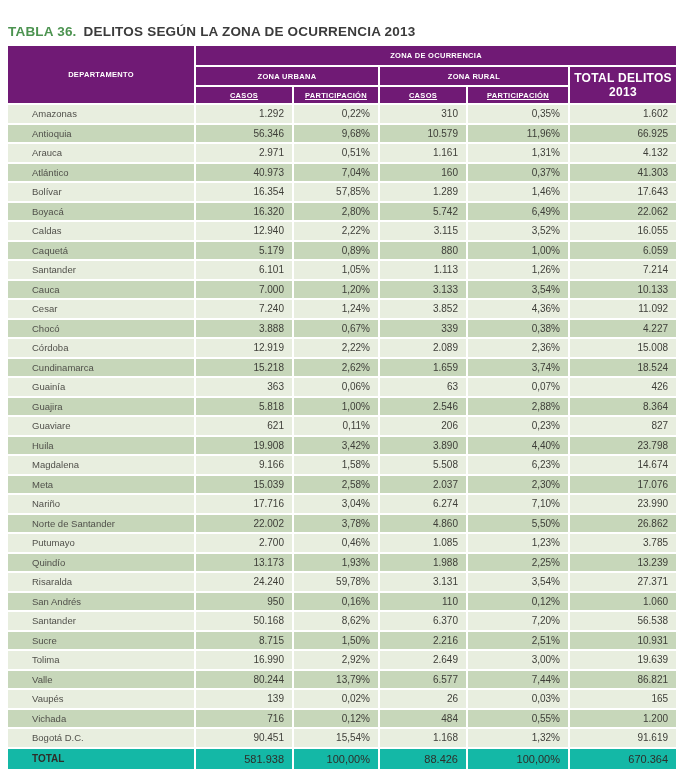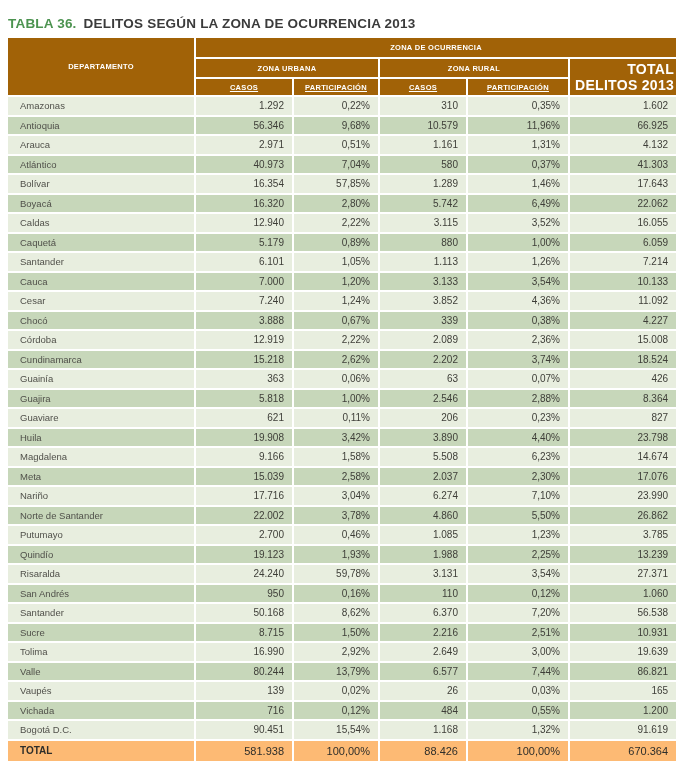--- a/index.html
+++ b/index.html
@@ -10,75 +10,75 @@
   }
   .page {
     width: 684px;
     height: 778px;
     background: #ffffff;
     overflow: hidden;
     box-sizing: border-box;
   }
   .title {
     margin: 0;
-    padding: 16px 0 5px 8px;
+    padding: 24px 0 5px 8px;
     font-size: 13.5px;
     font-weight: bold;
     letter-spacing: 0.2px;
   }
   .title-num {
     color: #4c9350;
     margin-right: 7px;
   }
   .title-text {
     color: #3b3b3b;
   }
   table.delitos {
     border-collapse: separate;
     border-spacing: 2px;
     table-layout: fixed;
     width: 672px;
     margin-left: 6px;
   }
   th {
-    background: #a16207;
+    background: #701a75;
     color: #ffffff;
     font-weight: bold;
     text-align: center;
     vertical-align: middle;
     font-size: 7.5px;
     letter-spacing: 0.3px;
     padding: 2px 2px;
   }
   th.h-top    { height: 15px; }
   th.h-zone   { height: 14px; }
   th.h-sub    { height: 12px; text-decoration: underline; }
-  th.h-total  { font-size: 14px; text-align: right; }
+  th.h-total  { font-size: 12px; }
   td {
     height: 17.5px;
     padding: 0 8px;
     font-size: 10px;
     color: #3e3e38;
     vertical-align: middle;
     white-space: nowrap;
     overflow: hidden;
   }
   td.dept {
     text-align: left;
-    padding-left: 12px;
+    padding-left: 24px;
     font-size: 9.5px;
     color: #50504a;
   }
   td.num {
     text-align: right;
   }
   tbody tr:nth-child(odd) td  { background: #e8eedf; }
   tbody tr:nth-child(even) td { background: #c7d7ba; }
   tfoot td {
-    background: #fdba74;
+    background: #14b8a6;
     height: 20px;
     color: #2e2e2a;
     font-size: 11px;
   }
   tfoot td.dept {
     font-weight: bold;
     font-size: 10px;
     color: #2e2e2a;
   }
 </style>
@@ -139,21 +139,21 @@
           <td class="num">2.971</td>
           <td class="num">0,51%</td>
           <td class="num">1.161</td>
           <td class="num">1,31%</td>
           <td class="num">4.132</td>
         </tr>
         <tr>
           <td class="dept">Atlántico</td>
           <td class="num">40.973</td>
           <td class="num">7,04%</td>
-          <td class="num">580</td>
+          <td class="num">160</td>
           <td class="num">0,37%</td>
           <td class="num">41.303</td>
         </tr>
         <tr>
           <td class="dept">Bolívar</td>
           <td class="num">16.354</td>
           <td class="num">57,85%</td>
           <td class="num">1.289</td>
           <td class="num">1,46%</td>
           <td class="num">17.643</td>
@@ -219,21 +219,21 @@
           <td class="num">12.919</td>
           <td class="num">2,22%</td>
           <td class="num">2.089</td>
           <td class="num">2,36%</td>
           <td class="num">15.008</td>
         </tr>
         <tr>
           <td class="dept">Cundinamarca</td>
           <td class="num">15.218</td>
           <td class="num">2,62%</td>
-          <td class="num">2.202</td>
+          <td class="num">1.659</td>
           <td class="num">3,74%</td>
           <td class="num">18.524</td>
         </tr>
         <tr>
           <td class="dept">Guainía</td>
           <td class="num">363</td>
           <td class="num">0,06%</td>
           <td class="num">63</td>
           <td class="num">0,07%</td>
           <td class="num">426</td>
@@ -297,21 +297,21 @@
         <tr>
           <td class="dept">Putumayo</td>
           <td class="num">2.700</td>
           <td class="num">0,46%</td>
           <td class="num">1.085</td>
           <td class="num">1,23%</td>
           <td class="num">3.785</td>
         </tr>
         <tr>
           <td class="dept">Quindío</td>
-          <td class="num">19.123</td>
+          <td class="num">13.173</td>
           <td class="num">1,93%</td>
           <td class="num">1.988</td>
           <td class="num">2,25%</td>
           <td class="num">13.239</td>
         </tr>
         <tr>
           <td class="dept">Risaralda</td>
           <td class="num">24.240</td>
           <td class="num">59,78%</td>
           <td class="num">3.131</td>

